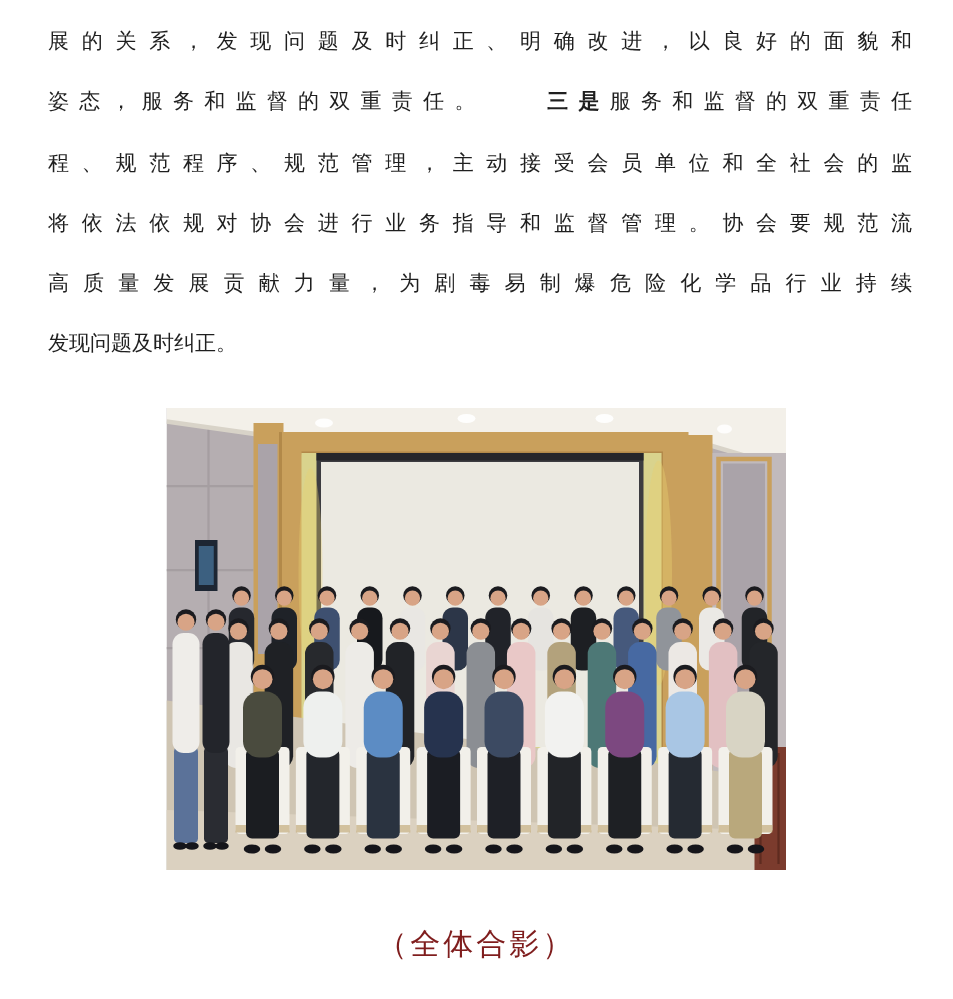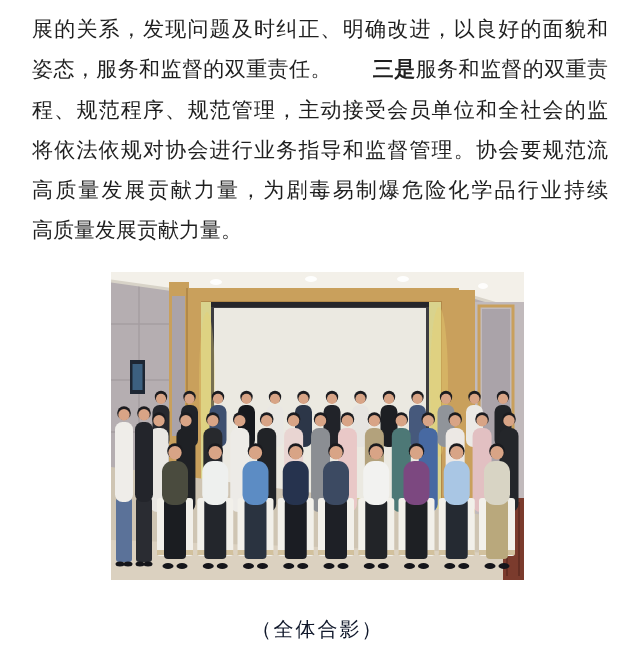--- a/index.html
+++ b/index.html
@@ -3,48 +3,48 @@
 <meta charset="utf-8">
 <style>
   html,body{margin:0;padding:0;}
   body{
     width:635px;height:666px;position:relative;overflow:hidden;
     background:#ffffff;
     font-family:"Liberation Serif","DejaVu Serif",serif;
   }
   .paragraph{
     position:absolute;left:32px;top:9px;width:576px;
-    font-size:21px;color:#1f1f1f;
+    font-size:14px;color:#1f1f1f;
   }
   .para-line{
     height:40.3px;line-height:40.3px;
     text-align:justify;text-align-last:justify;text-justify:inter-character;
     overflow:hidden;
   }
   .para-line.last{text-align-last:left;}
   .para-line .bold{font-weight:700;margin-left:41px;}
   figure.photo-wrap{
     position:absolute;left:111px;top:272px;width:413px;height:308px;margin:0;
   }
   figure.photo-wrap svg{display:block;width:413px;height:308px;}
   .caption{
     position:absolute;left:0;top:616px;width:635px;
-    text-align:center;font-size:20px;color:#0f172a;letter-spacing:2px;
+    text-align:center;font-size:20px;color:#7f1d1d;letter-spacing:2px;
   }
 </style>
 </head>
 <body>
 
 <div class="paragraph" id="paragraph">
     <div class="para-line"><span>展的关系，发现问题及时纠正、明确改进，以良好的面貌和</span></div>
     <div class="para-line"><span>姿态，服务和监督的双重责任。</span><span class="bold">三是</span><span>服务和监督的双重责任</span></div>
     <div class="para-line"><span>程、规范程序、规范管理，主动接受会员单位和全社会的监</span></div>
     <div class="para-line"><span>将依法依规对协会进行业务指导和监督管理。协会要规范流</span></div>
     <div class="para-line"><span>高质量发展贡献力量，为剧毒易制爆危险化学品行业持续</span></div>
-    <div class="para-line last"><span>高质量发展贡献力量。</span></div>
+    <div class="para-line last"><span>发现问题及时纠正。</span></div>
   </div>
 
 <figure class="photo-wrap">
   <svg viewBox="0 0 413 308" xmlns="http://www.w3.org/2000/svg">
 
     <rect x="0" y="0" width="413" height="308" fill="#b5aeb1"></rect>
 
     <path d="M0,52 H58 M0,108 H58 M0,160 H58 M28,10 V190" stroke="#a59ea1" stroke-width="1.5" fill="none"></path>
 
     <path d="M0,0 H413 V40 L346,20 H78 L0,9 Z" fill="#f3f0e9"></path>

